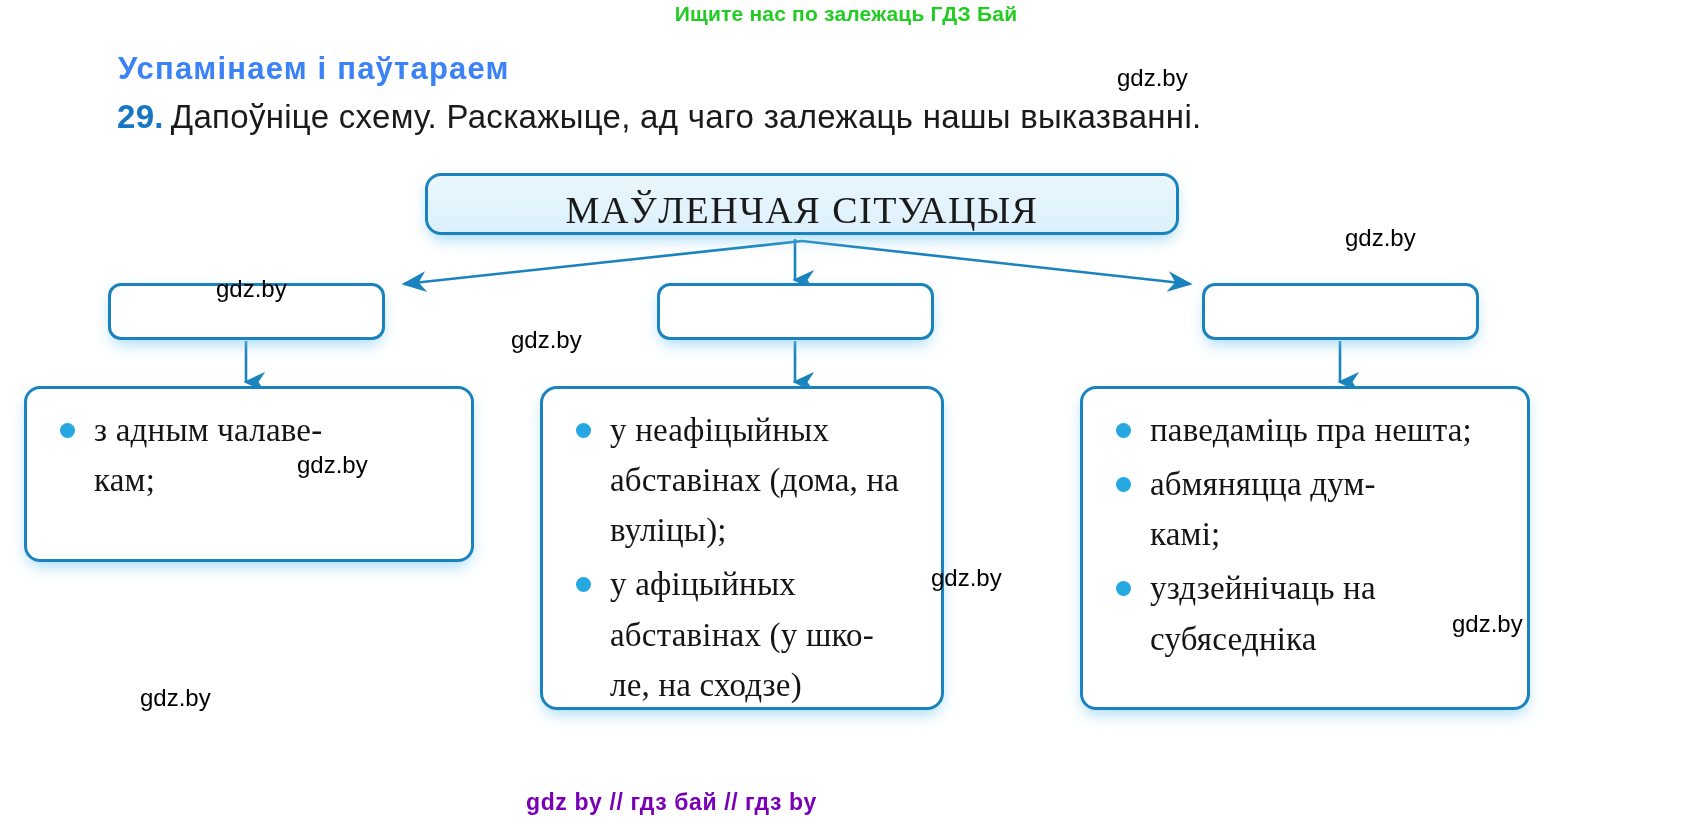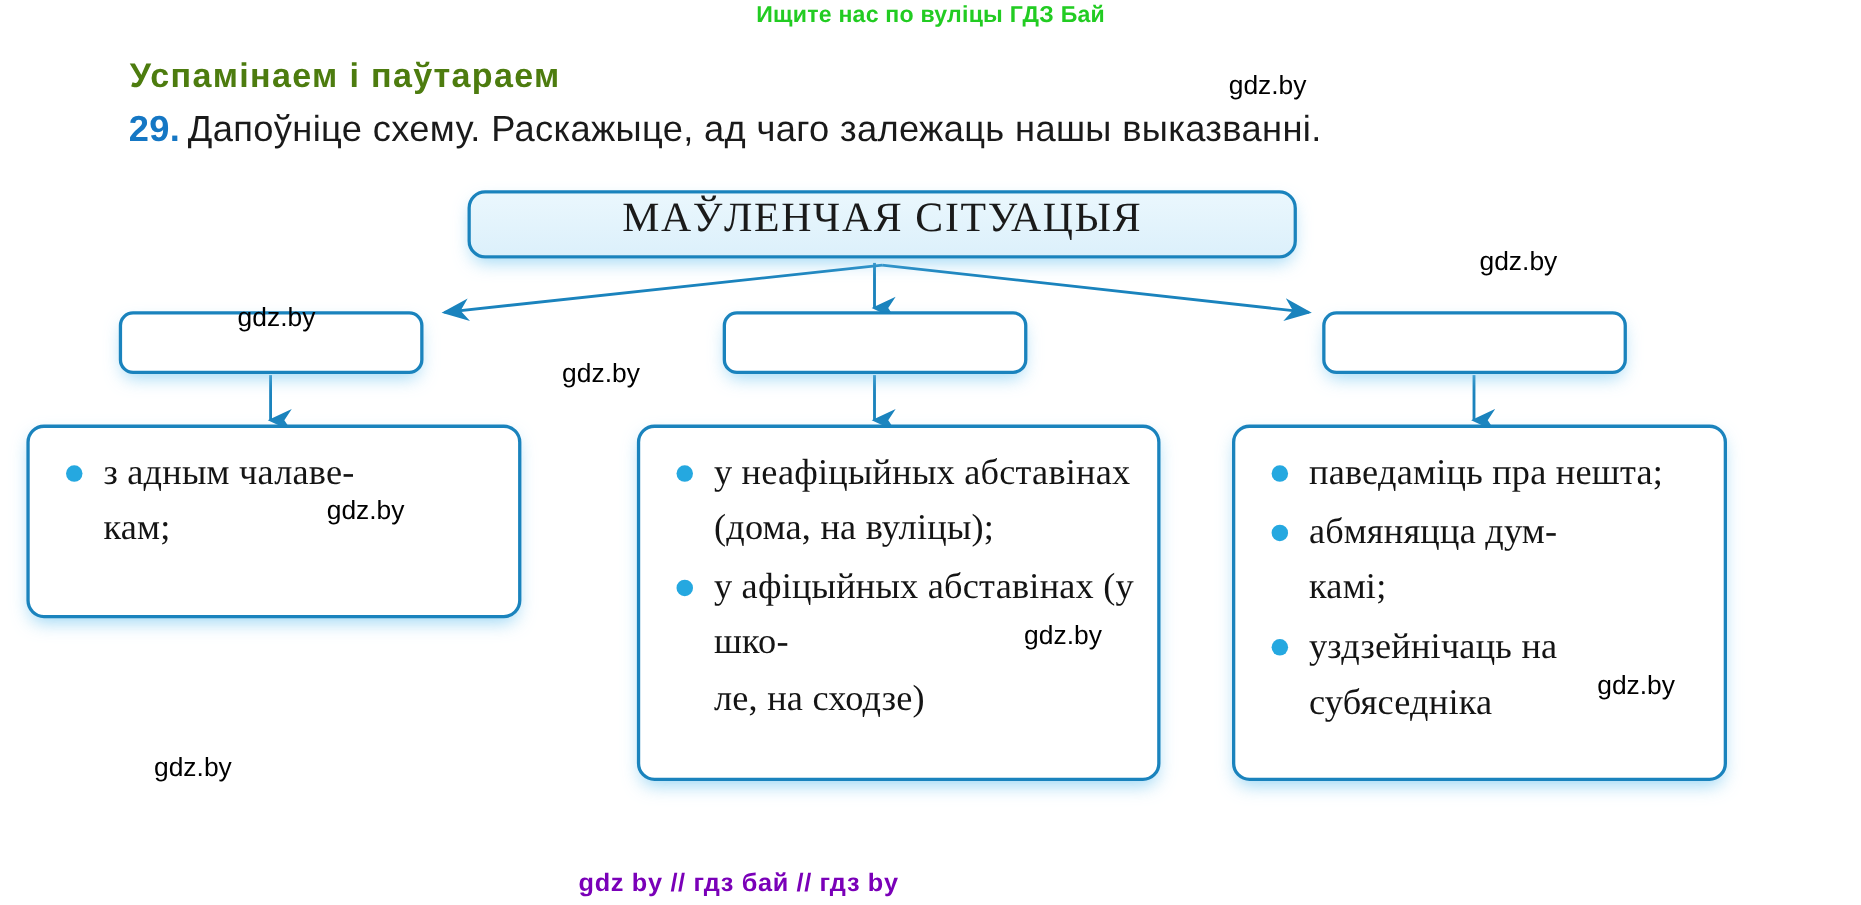--- a/index.html
+++ b/index.html
@@ -28,21 +28,21 @@
     font-size: 21px;
     font-weight: 700;
     letter-spacing: 0.2px;
   }
 
   
   .section-heading {
     position: absolute;
     top: 51px;
     left: 118px;
-    color: #4d7c0f;
+    color: #3b82f6;
     font-family: "Liberation Sans", sans-serif;
     font-size: 31px;
     font-weight: 700;
     letter-spacing: 1.2px;
     white-space: nowrap;
   }
   .task-line {
     position: absolute;
     top: 98px;
     left: 117px;
@@ -101,21 +101,21 @@
   }
 
   .node-title {
     top: 173px;
     left: 425px;
     width: 754px;
     height: 62px;
     border-radius: 16px;
     background: linear-gradient(180deg, #eaf7fd 0%, #dcf0fb 100%);
     display: flex;
-    align-items: flex-start;
+    align-items: flex-end;
     justify-content: center;
   }
   .node-title .node-title-text {
     font-family: "Liberation Serif", serif;
     font-size: 38px;
     color: #1a1a1a;
     letter-spacing: 1.5px;
     white-space: nowrap;
   }
 
@@ -125,22 +125,22 @@
   }
   .blank-left   { top: 283px; left: 108px;  width: 277px; }
   .blank-middle { top: 283px; left: 657px;  width: 277px; }
   .blank-right  { top: 283px; left: 1202px; width: 277px; }
 
   .node-list {
     border-radius: 16px;
     padding: 16px 14px 14px 14px;
   }
   .list-left   { top: 386px; left: 24px;   width: 450px; height: 176px; }
-  .list-middle { top: 386px; left: 579px;  width: 476px; height: 324px; }
-  .list-right  { top: 386px; left: 1120px; width: 450px; height: 324px; }
+  .list-middle { top: 386px; left: 540px;  width: 404px; height: 324px; border-radius: 17px; }
+  .list-right  { top: 386px; left: 1080px; width: 450px; height: 324px; }
 
   .node-list ul {
     margin: 0;
     padding: 0;
     list-style: none;
   }
   .node-list li {
     position: relative;
     padding-left: 53px;
     margin-bottom: 4px;
@@ -157,21 +157,21 @@
     top: 18px;
     width: 15px;
     height: 15px;
     border-radius: 50%;
     background: #25a8e0;
   }
 </style>
 </head>
 <body>
 
-<div class="promo-banner">Ищите нас по вуліцы ГДЗ Бай</div>
+<div class="promo-banner">Ищите нас по залежаць ГДЗ Бай</div>
 
 <div class="section-heading">Успамінаем і паўтараем</div>
 
 <div class="task-line">
   <span class="task-number">29.</span><span>Дапоўніце схему. Раскажыце, ад чаго залежаць нашы выказванні.</span>
 </div>
 
 <svg id="diagram-svg" viewBox="0 0 1692 823" xmlns="http://www.w3.org/2000/svg">
   <defs>
     <marker id="arrow-down" markerWidth="9" markerHeight="9" refX="4.5" refY="7.4" orient="auto" markerUnits="strokeWidth">

